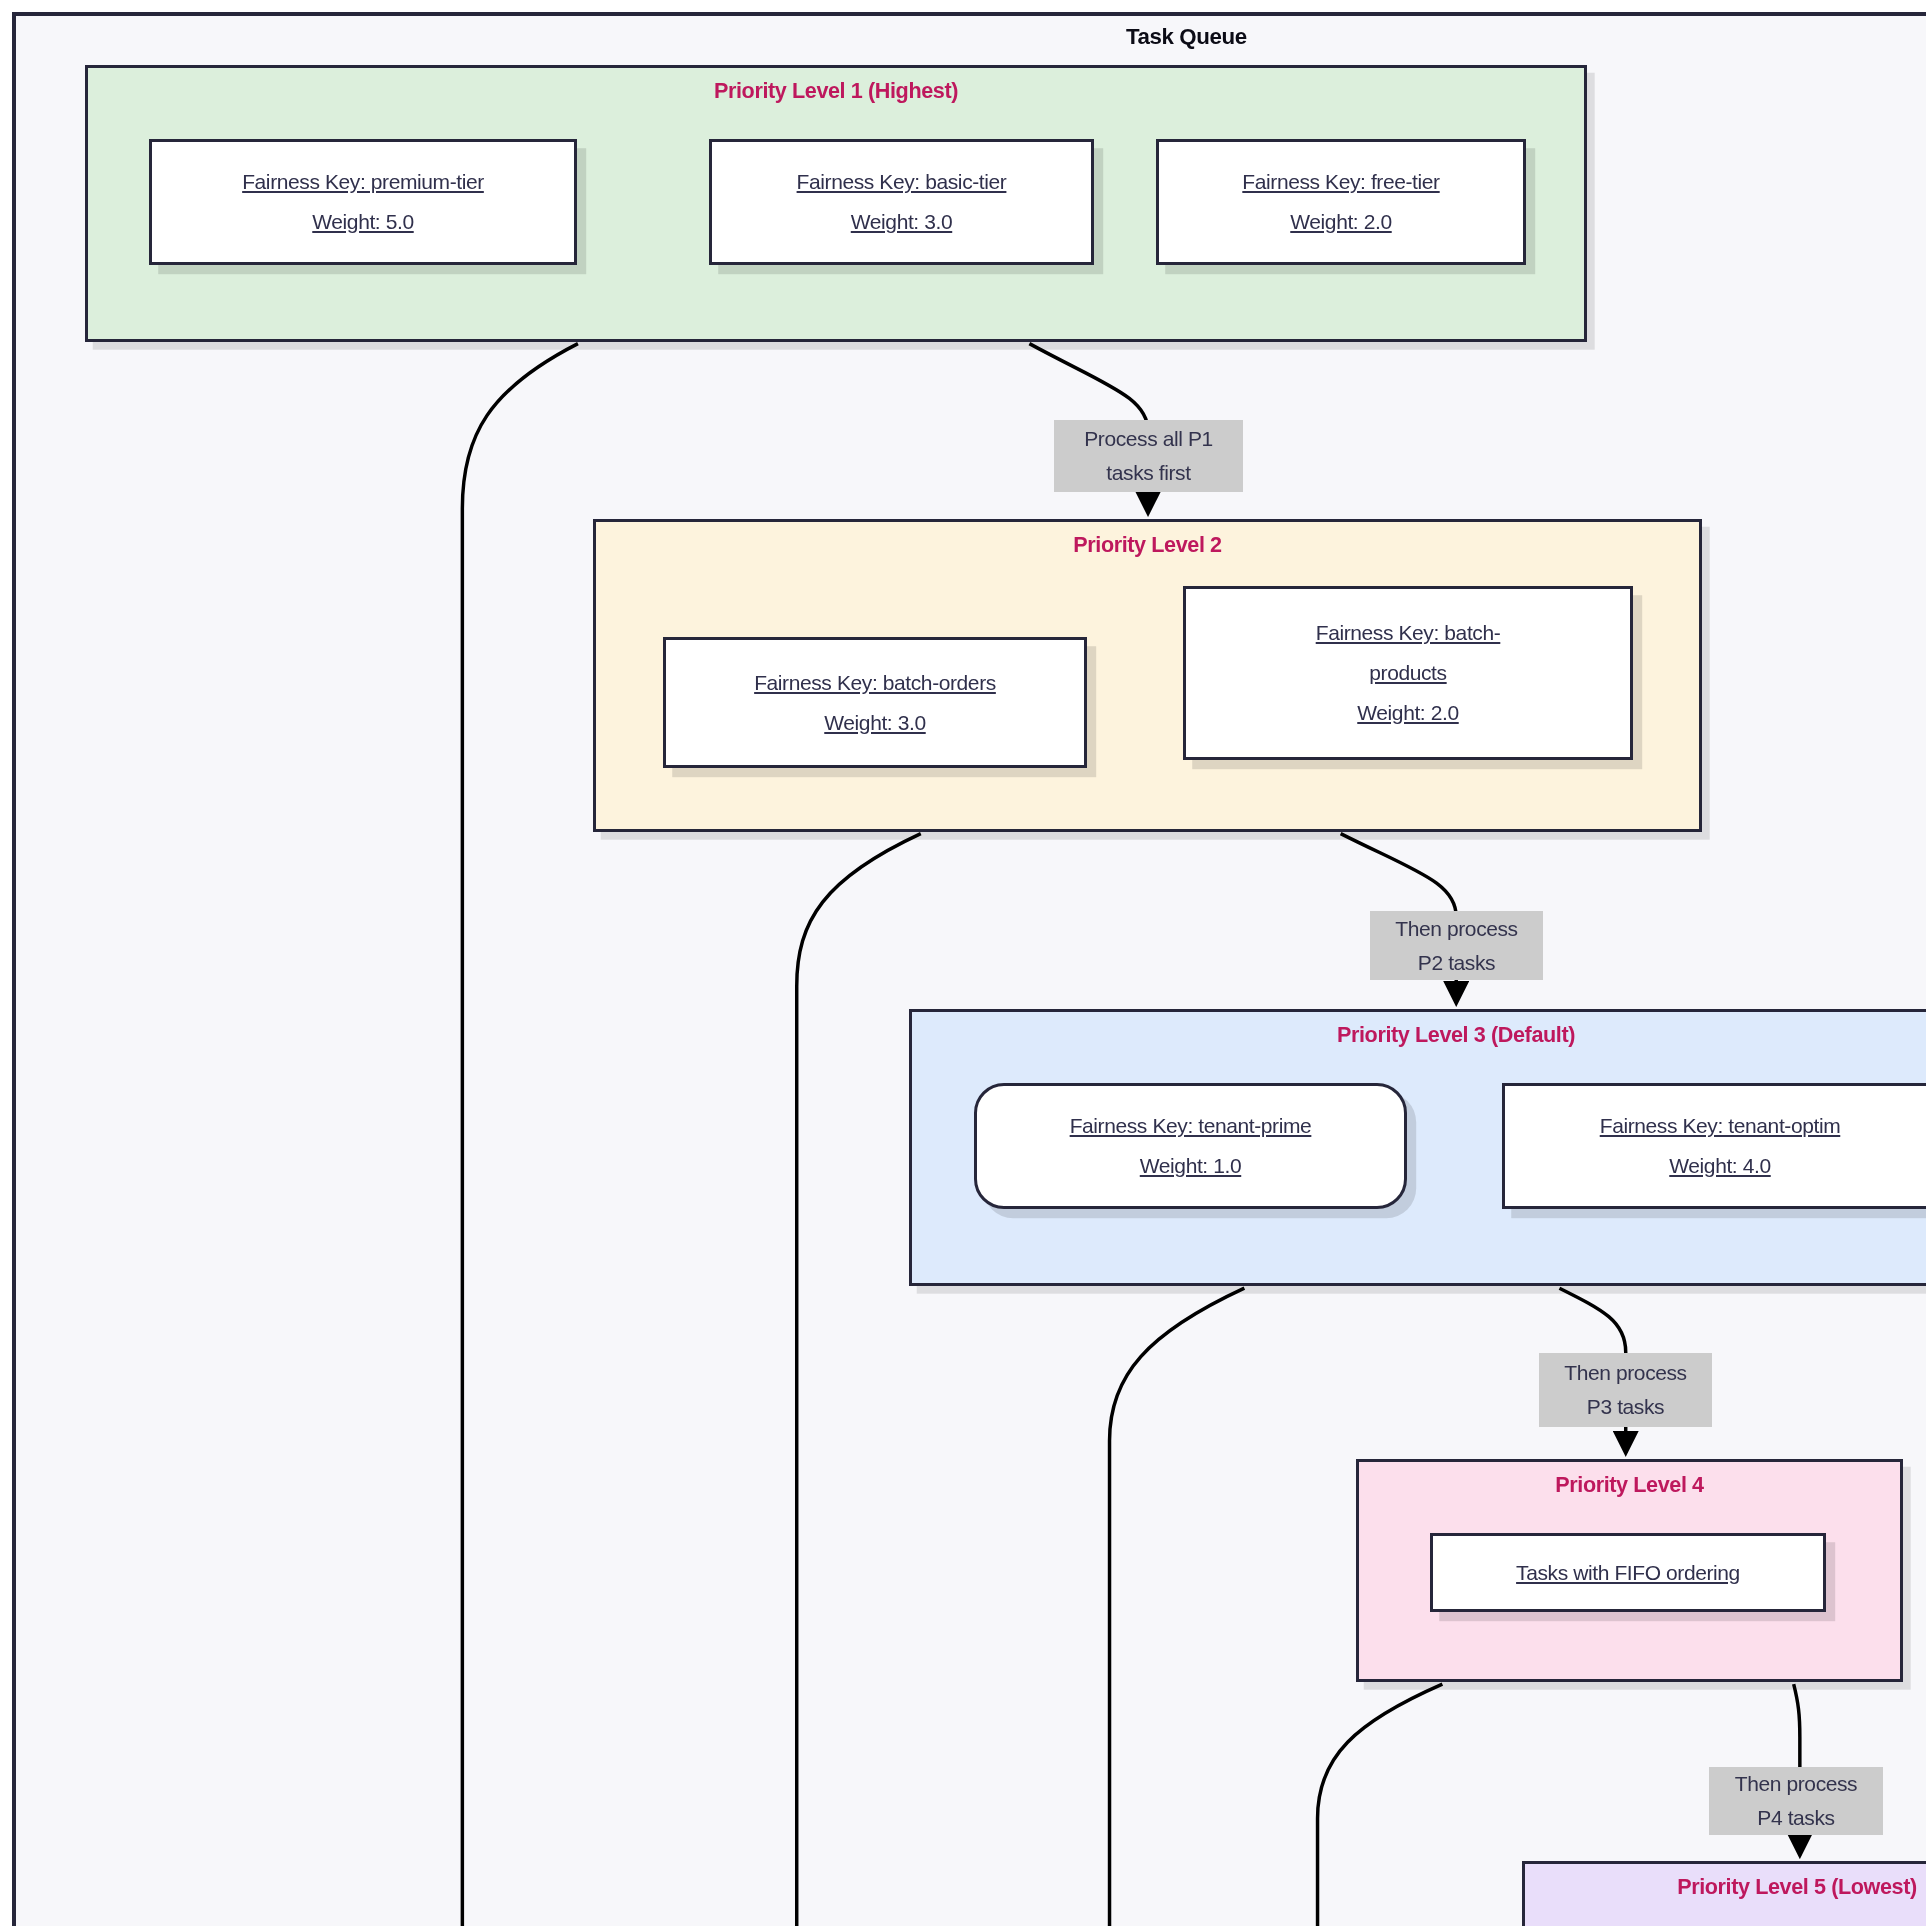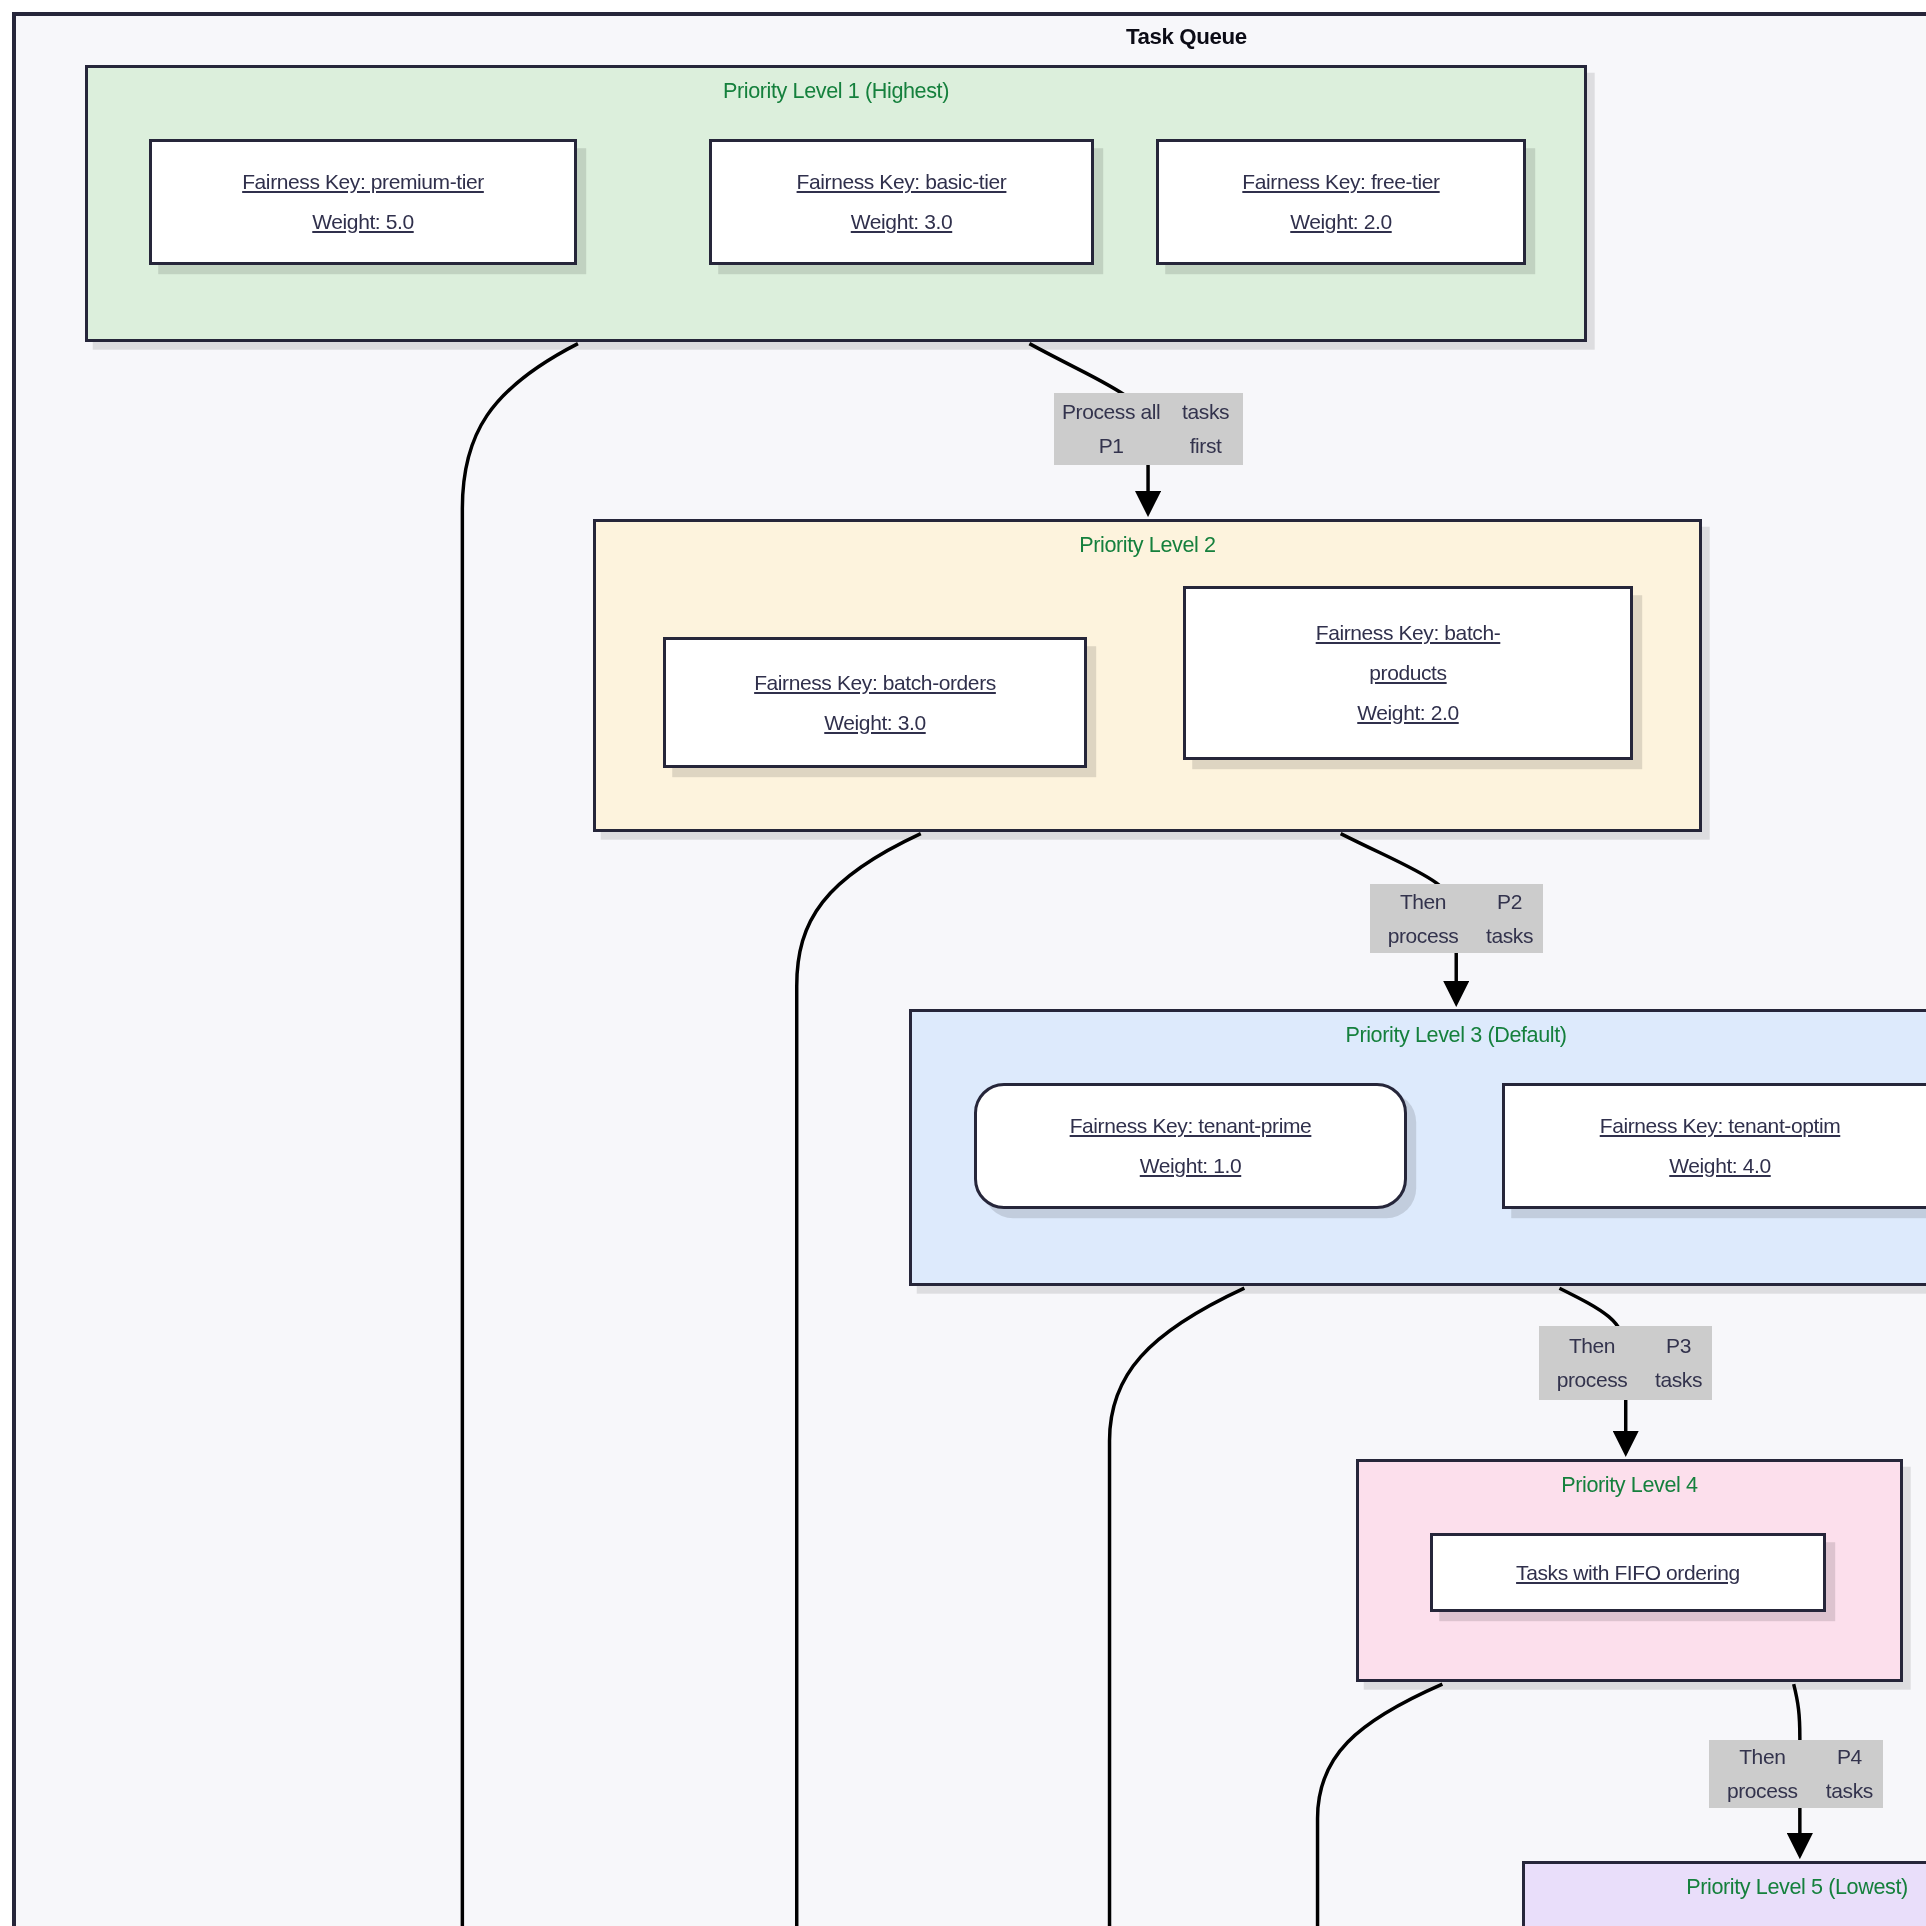--- a/index.html
+++ b/index.html
@@ -23,43 +23,43 @@
     text-align:center;font-size:22.3px;font-weight:600;color:#0c0c16;
   }
   .cluster{
     position:absolute;
     border:3.5px solid #26263a;
     box-sizing:border-box;
     box-shadow:7.7px 7.7px 0 rgba(0,0,0,0.10);
   }
   .cluster-label{
     position:absolute;left:0;top:10px;width:100%;
-    text-align:center;font-size:21.6px;font-weight:400;color:#15803d;
+    text-align:center;font-size:21.6px;font-weight:700;color:#be185d;
   }
   .c-p1{left:85px;top:65px;width:1502px;height:277px;background:#dcefdc;}
   .c-p2{left:593px;top:519px;width:1109px;height:313px;background:#fdf3dd;}
   .c-p3{left:909px;top:1009px;width:1094px;height:277px;background:#ddeafc;}
   .c-p4{left:1356px;top:1459px;width:547px;height:223px;background:#fcdfec;padding-left:15px;}
   .c-p5{left:1522px;top:1861px;width:550px;height:222px;background:#e9defa;}
   .node{
     position:absolute;
     background:#ffffff;
     border:3.9px solid #26263a;
     box-sizing:border-box;
     box-shadow:9.2px 9.2px 0 rgba(0,0,0,0.12);
     display:flex;flex-direction:column;justify-content:center;align-items:center;
     text-align:center;
     font-size:21px;line-height:40px;font-weight:500;color:#30304c;text-decoration:underline;
   }
   .elabel{
     position:absolute;
     background:#cccccc;
-    display:flex;flex-direction:row;justify-content:center;align-items:center;
+    display:flex;flex-direction:column;justify-content:center;align-items:center;
     text-align:center;
-    font-size:21px;line-height:34px;font-weight:500;color:#33334d;
+    font-size:21px;line-height:34px;font-weight:500;color:#33334d;margin-top:27px;
   }
   .edges{position:absolute;left:0;top:0;width:2377px;height:2398px;}
   .edges path{stroke:#000000;stroke-width:9;fill:none;}
 </style>
 </head>
 <body>
 
 <div class="page">
 
   <div class="container"></div>

